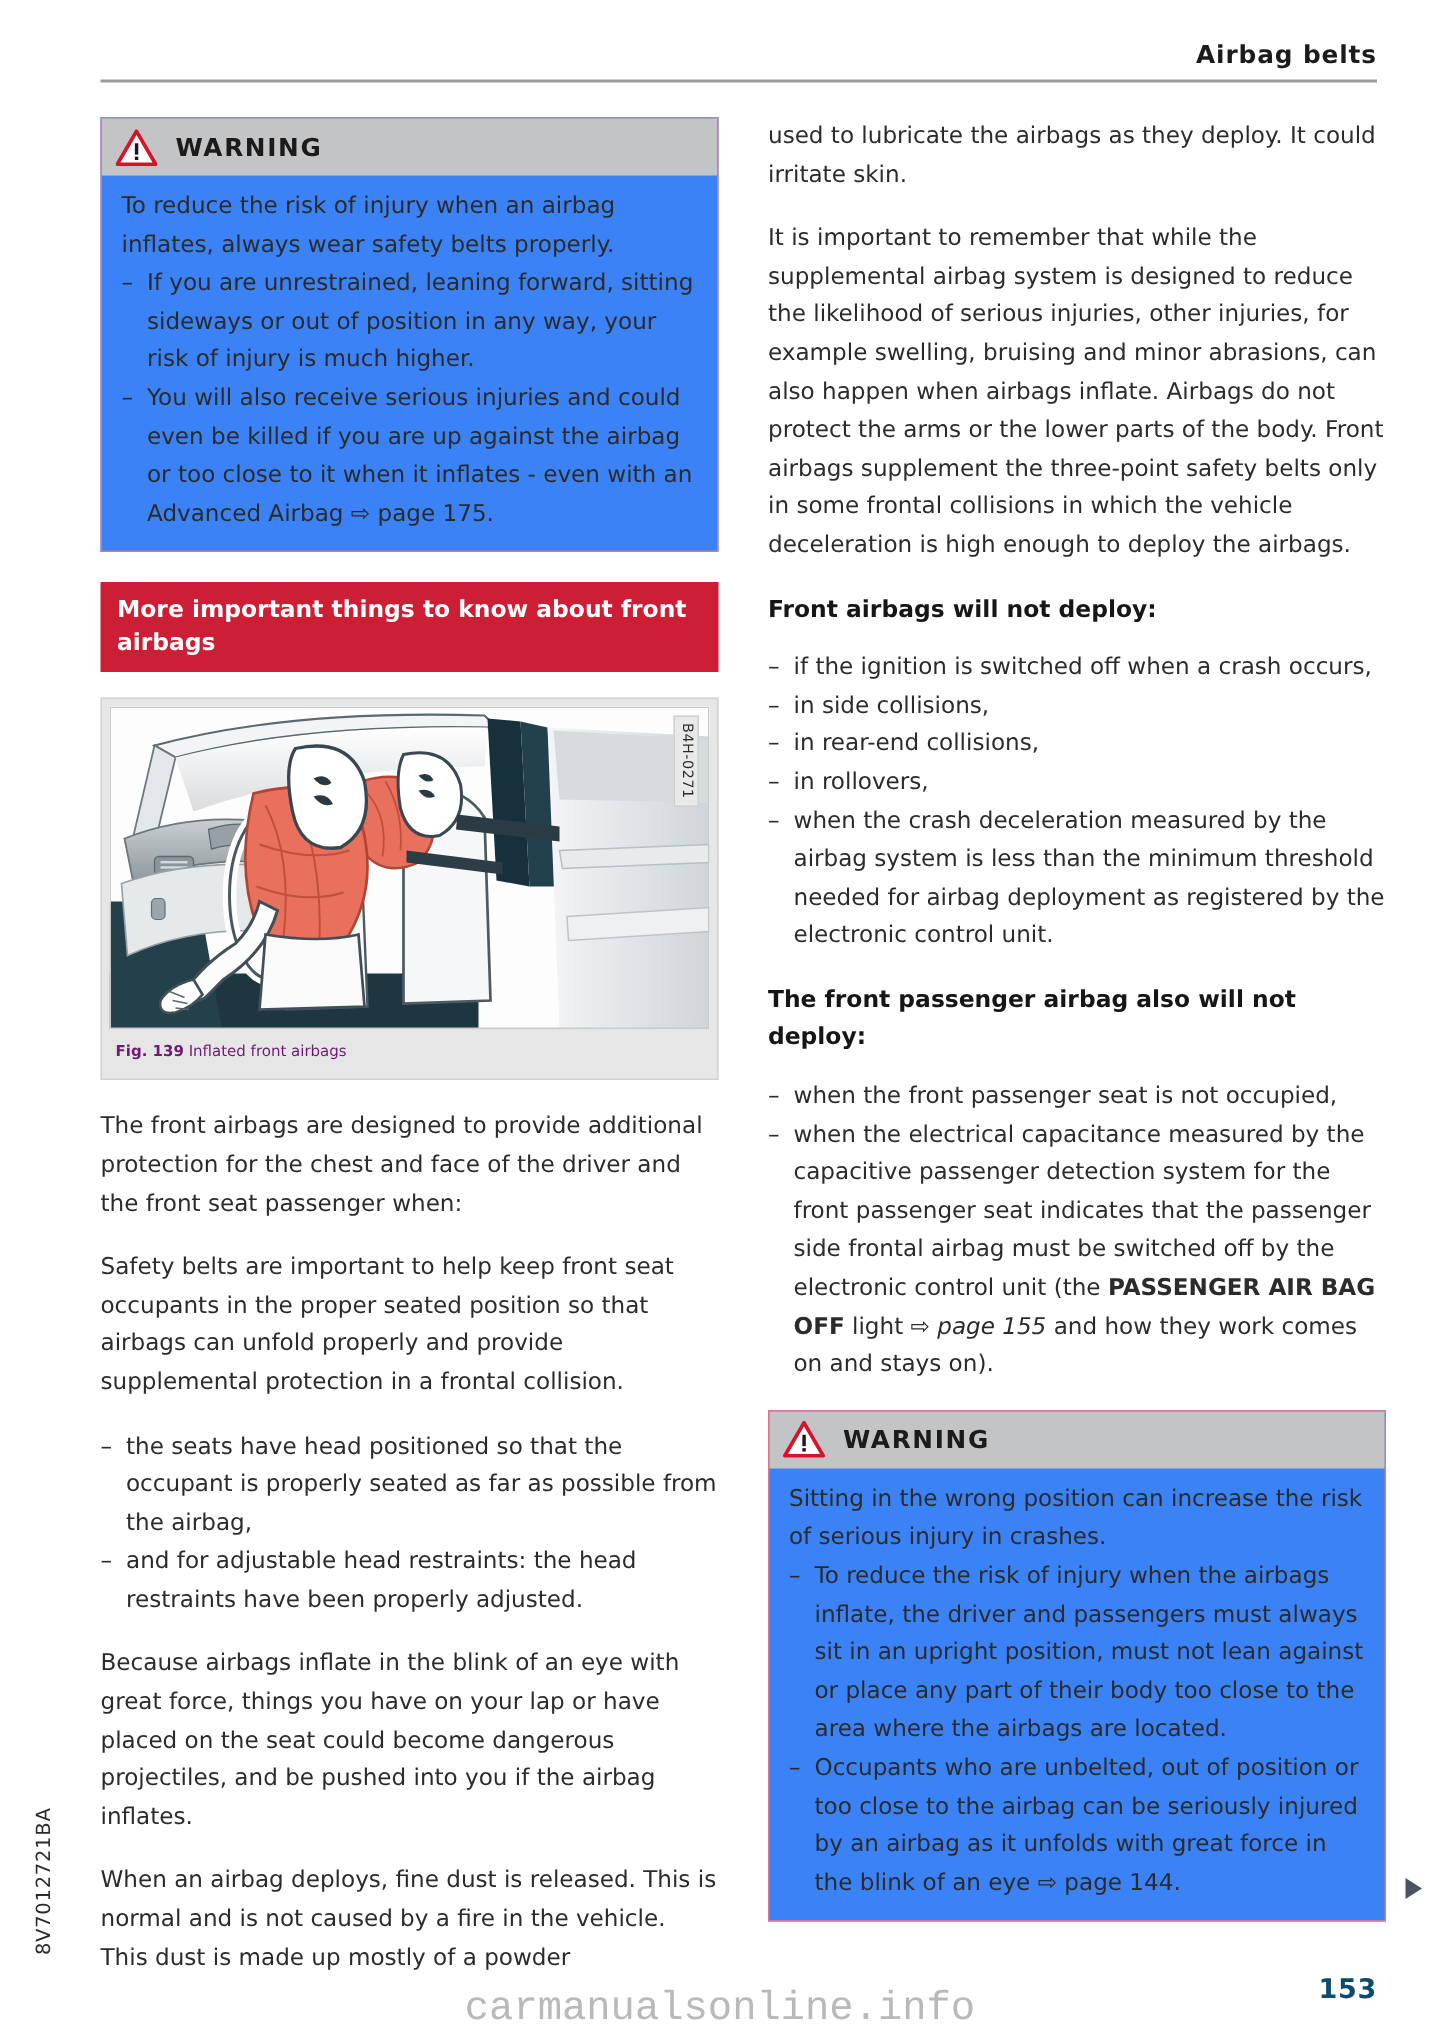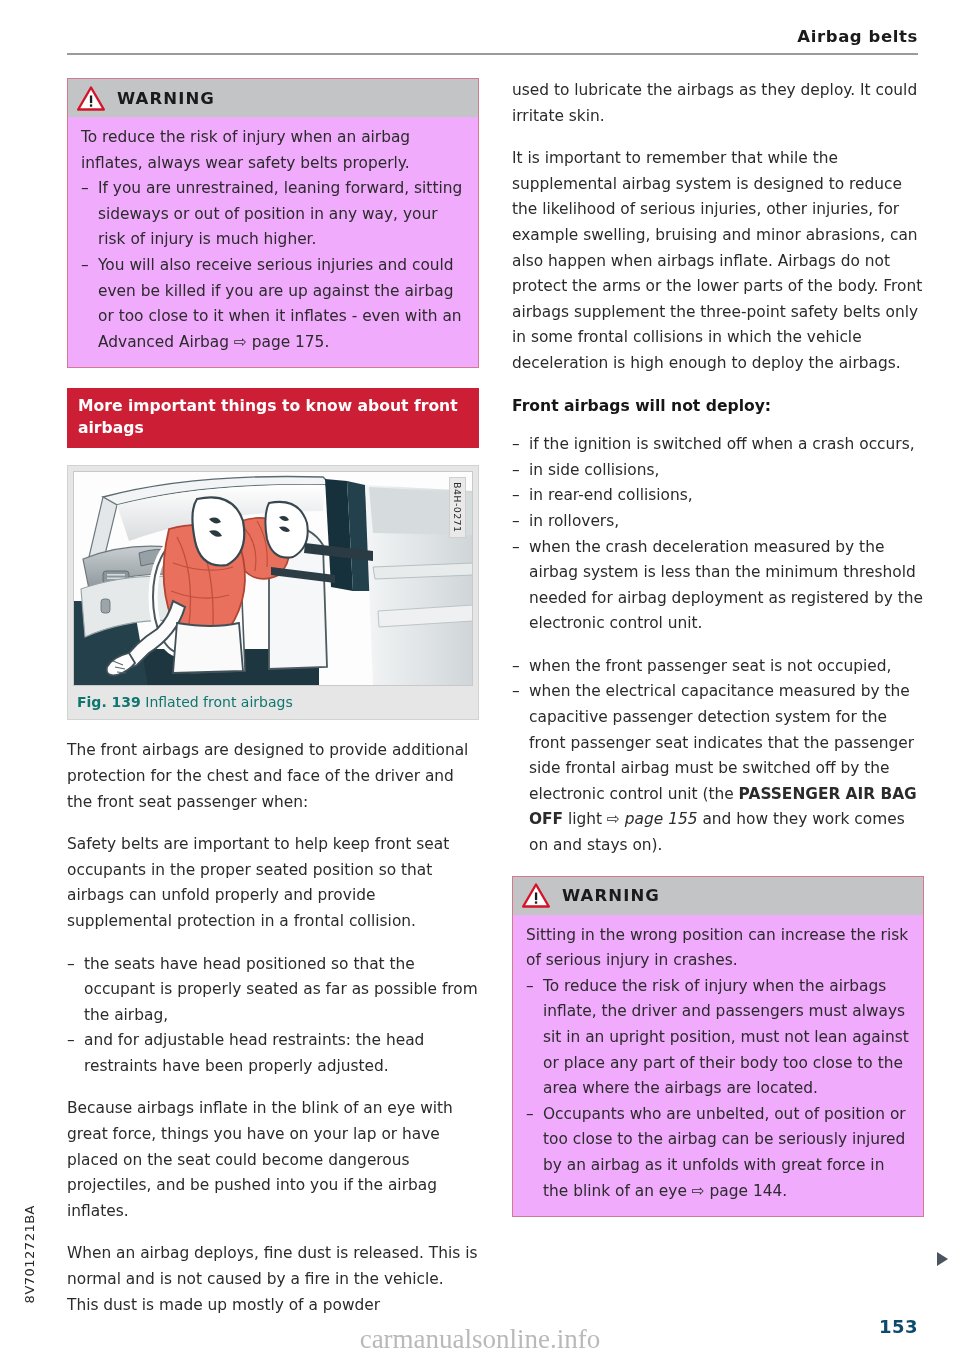--- a/index.html
+++ b/index.html
@@ -80,21 +80,21 @@
     left: 0;
     top: 0;
   }
 
   .pgref { font-style: italic; white-space: nowrap; }
   strong.caps { font-weight: bold; }
 
   
   .warnbox {
     border: 1.5px solid #d4798f;
-    background: #f0abfc;
+    background: #3b82f6;
     margin-bottom: 20px;
   }
   .warnbox-head {
     background: #c3c4c6;
     display: flex;
     align-items: center;
     height: 38px;
     padding-left: 9px;
   }
   .warn-tri { width: 28px; height: 25px; flex: 0 0 auto; }
@@ -141,23 +141,23 @@
     right: 7px;
     writing-mode: vertical-rl;
     font-size: 9.5px;
     letter-spacing: 0.4px;
     color: #2b2b2b;
     background: #e9e9e9;
     padding: 4px 2px;
     border: 1px solid #cfcfcf;
   }
   .figure-cap {
-    font-size: 14px;
+    font-size: 10px;
     line-height: 18px;
-    color: #0f766e;
+    color: #701a75;
     padding: 7px 4px 8px 4px;
   }
   .figure-cap b { font-weight: bold; }
 
   
   .margin-id {
     position: absolute;
     left: 22px;
     bottom: 58px;
     writing-mode: vertical-rl;
@@ -191,21 +191,21 @@
 
   
   .watermark {
     position: absolute;
     left: 0; right: 0;
     bottom: 6px;
     text-align: center;
     font-size: 27px;
     color: #b9b9b9;
     letter-spacing: 0px;
-    font-family: Liberation Serif, serif;
+    font-family: Liberation Mono, monospace;
   }
 </style>
 </head>
 <body>
 
 <div class="page">
 
   <div class="header-title">Airbag belts</div>
   <div class="header-rule"></div>
 
@@ -345,20 +345,21 @@
     <h3 class="sub">Front airbags will not deploy:</h3>
 
     <ul class="dash">
       <li>if the ignition is switched off when a crash occurs,</li>
       <li>in side collisions,</li>
       <li>in rear-end collisions,</li>
       <li>in rollovers,</li>
       <li>when the crash deceleration measured by the airbag system is less than the minimum threshold needed for airbag deployment as registered by the electronic control unit.</li>
     </ul>
 
+    <h3 class="sub">The front passenger airbag also will not deploy:</h3>
 
     <ul class="dash">
       <li>when the front passenger seat is not occupied,</li>
       <li><span>when the electrical capacitance measured by the capacitive passenger detection system for the front passenger seat indicates that the passenger side frontal airbag must be switched off by the electronic control unit (the </span><strong class="caps">PASSENGER AIR BAG OFF</strong><span> light </span><span class="pgref">⇨ page 155</span><span> and how they work comes on and stays on).</span></li>
     </ul>
 
     <div class="warnbox">
       <div class="warnbox-head">
         <svg class="warn-tri" viewBox="0 0 28 25">
           <path d="M14 1.5 L26.8 23.5 L1.2 23.5 Z" fill="#ffffff" stroke="#d4142a" stroke-width="2.4" stroke-linejoin="round"></path>

